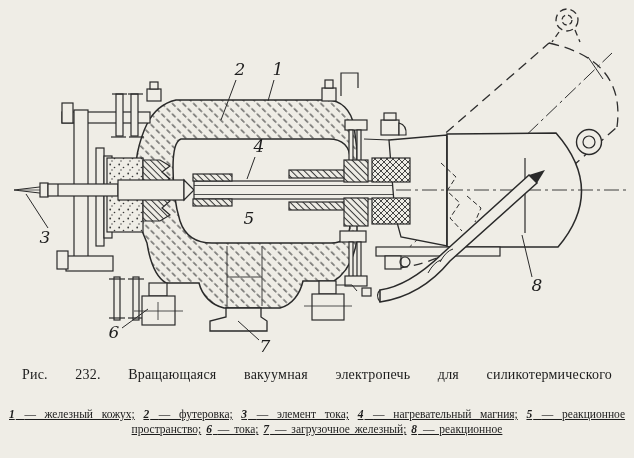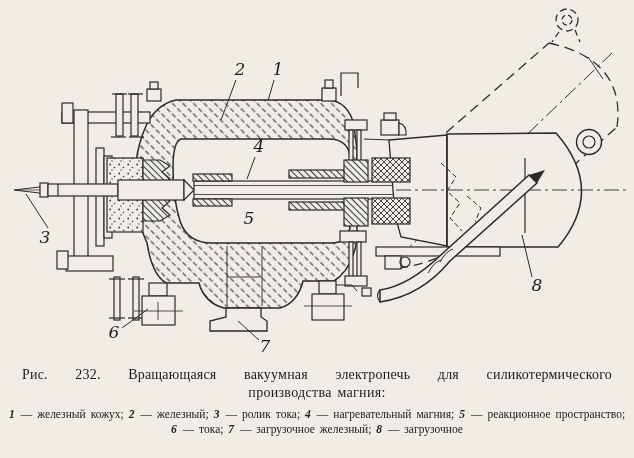--- a/index.html
+++ b/index.html
@@ -16,21 +16,21 @@
   }
   .cap2{
     position:absolute;left:0;top:385px;width:634px;text-align:center;
     font-size:14px;letter-spacing:.3px;word-spacing:2px;
   }
   .legend{
     position:absolute;left:9px;top:407px;width:616px;
     font-size:11.5px;line-height:1.32;word-spacing:2px;
     text-align:justify;text-align-last:center;
   }
-  .leg-item{white-space:normal;}
+  .leg-item{white-space:normal;text-decoration:underline;}
   .leg-num{font-style:italic;font-weight:bold;padding-right:1px;}
 </style>
 </head>
 <body>
 
 <div class="page">
 
 <svg width="634" height="362" viewBox="0 0 634 362">
   <defs>
     <pattern id="ph" patternUnits="userSpaceOnUse" width="7.5" height="7.5" patternTransform="rotate(-45)">
@@ -221,26 +221,25 @@
     <text x="45" y="243">3</text>
     <text x="259" y="152">4</text>
     <text x="249" y="224">5</text>
     <text x="114" y="338">6</text>
     <text x="265" y="352">7</text>
     <text x="537" y="291">8</text>
   </g>
 </svg>
 
 <div class="cap1">Рис. 232. Вращающаяся вакуумная электропечь для силикотермического</div>
-<div class="cap2">производства магния:</div>
 
 <div class="legend">
   <span class="leg-item"><i class="leg-num">1</i> <span>— железный кожух;</span></span>
-  <span class="leg-item"><i class="leg-num">2</i> <span>— железный;</span></span>
-  <span class="leg-item"><i class="leg-num">3</i> <span>— ролик тока;</span></span>
+  <span class="leg-item"><i class="leg-num">2</i> <span>— футеровка;</span></span>
+  <span class="leg-item"><i class="leg-num">3</i> <span>— элемент тока;</span></span>
   <span class="leg-item"><i class="leg-num">4</i> <span>— нагревательный магния;</span></span>
   <span class="leg-item"><i class="leg-num">5</i> <span>— реакционное пространство;</span></span>
   <span class="leg-item"><i class="leg-num">6</i> <span>— тока;</span></span>
   <span class="leg-item"><i class="leg-num">7</i> <span>— загрузочное железный;</span></span>
-  <span class="leg-item"><i class="leg-num">8</i> <span>— загрузочное</span></span>
+  <span class="leg-item"><i class="leg-num">8</i> <span>— реакционное</span></span>
 </div>
 
 </div>
 
 </body></html>

